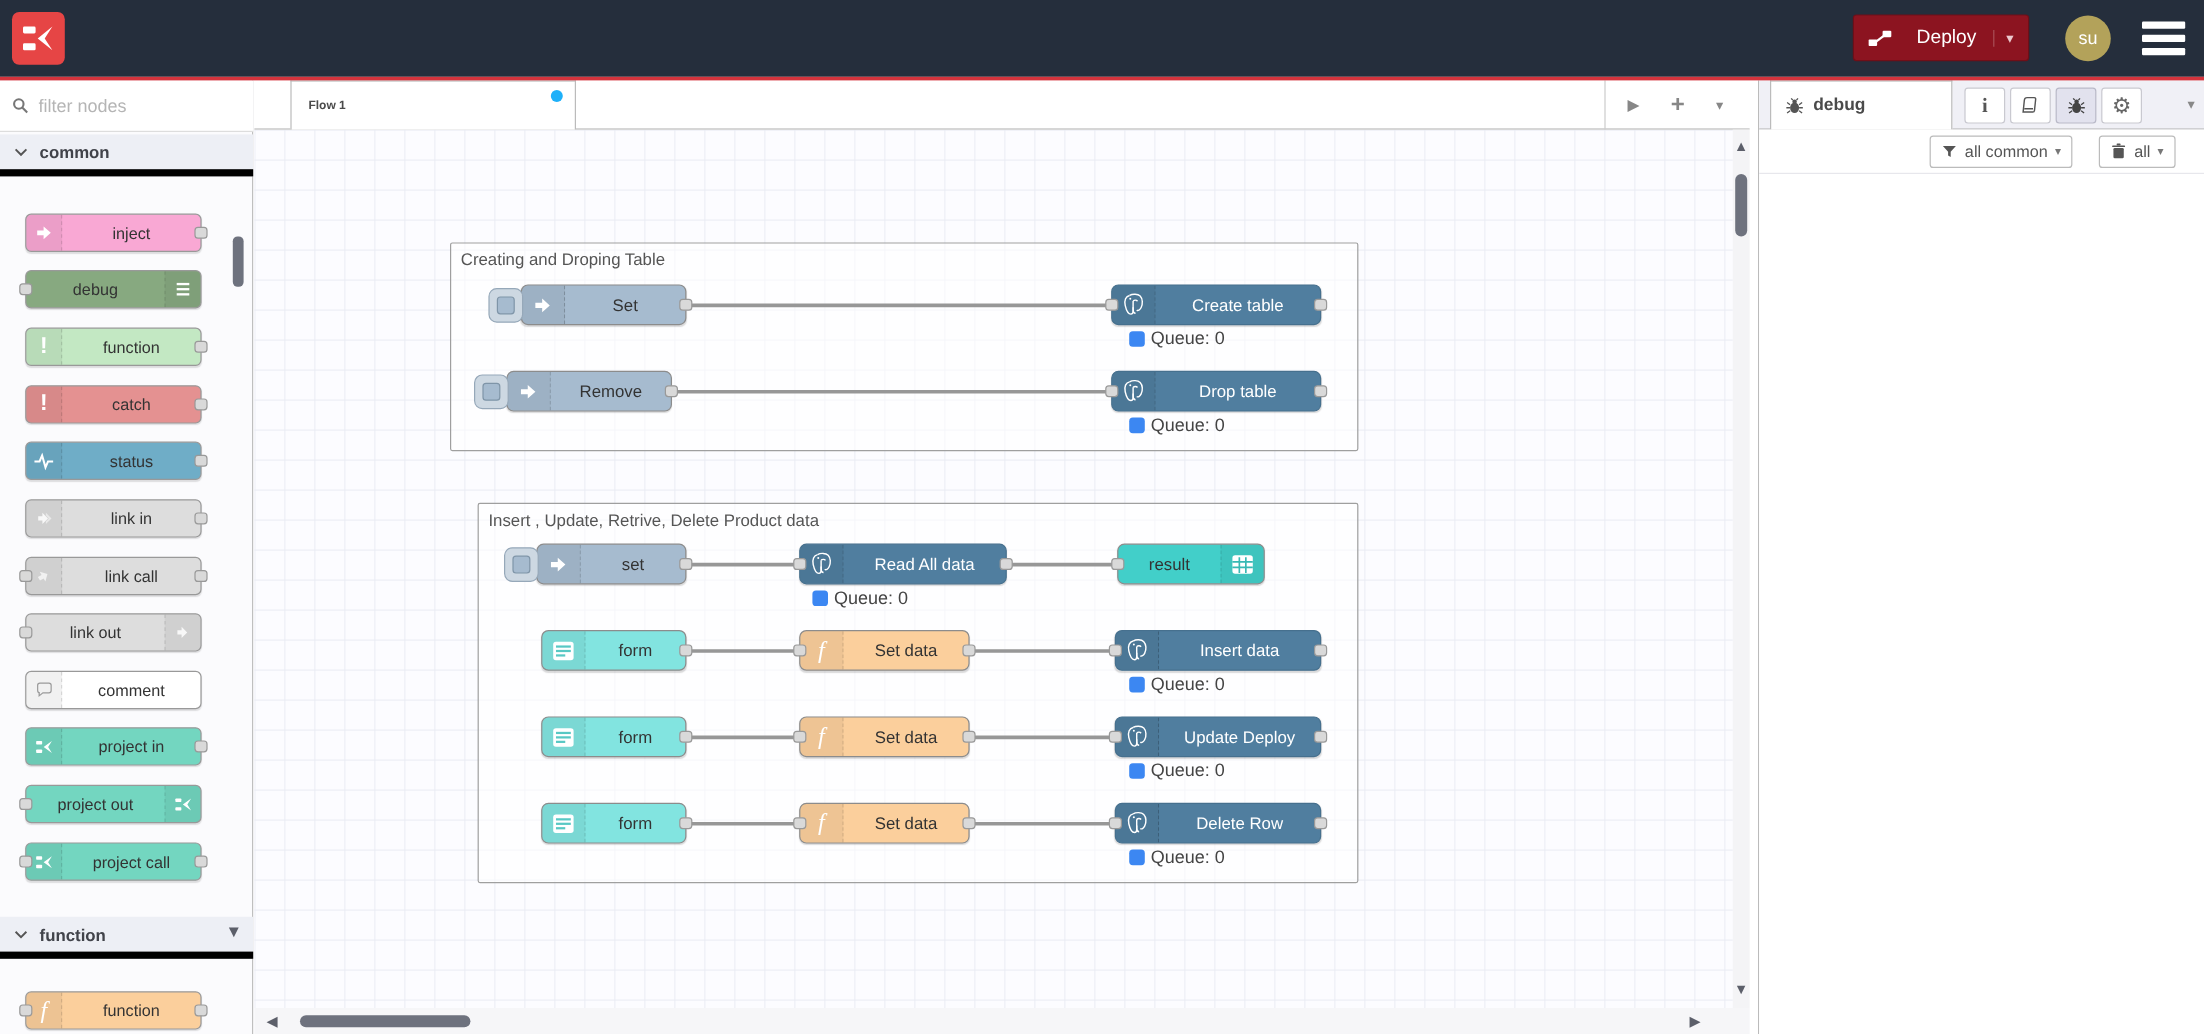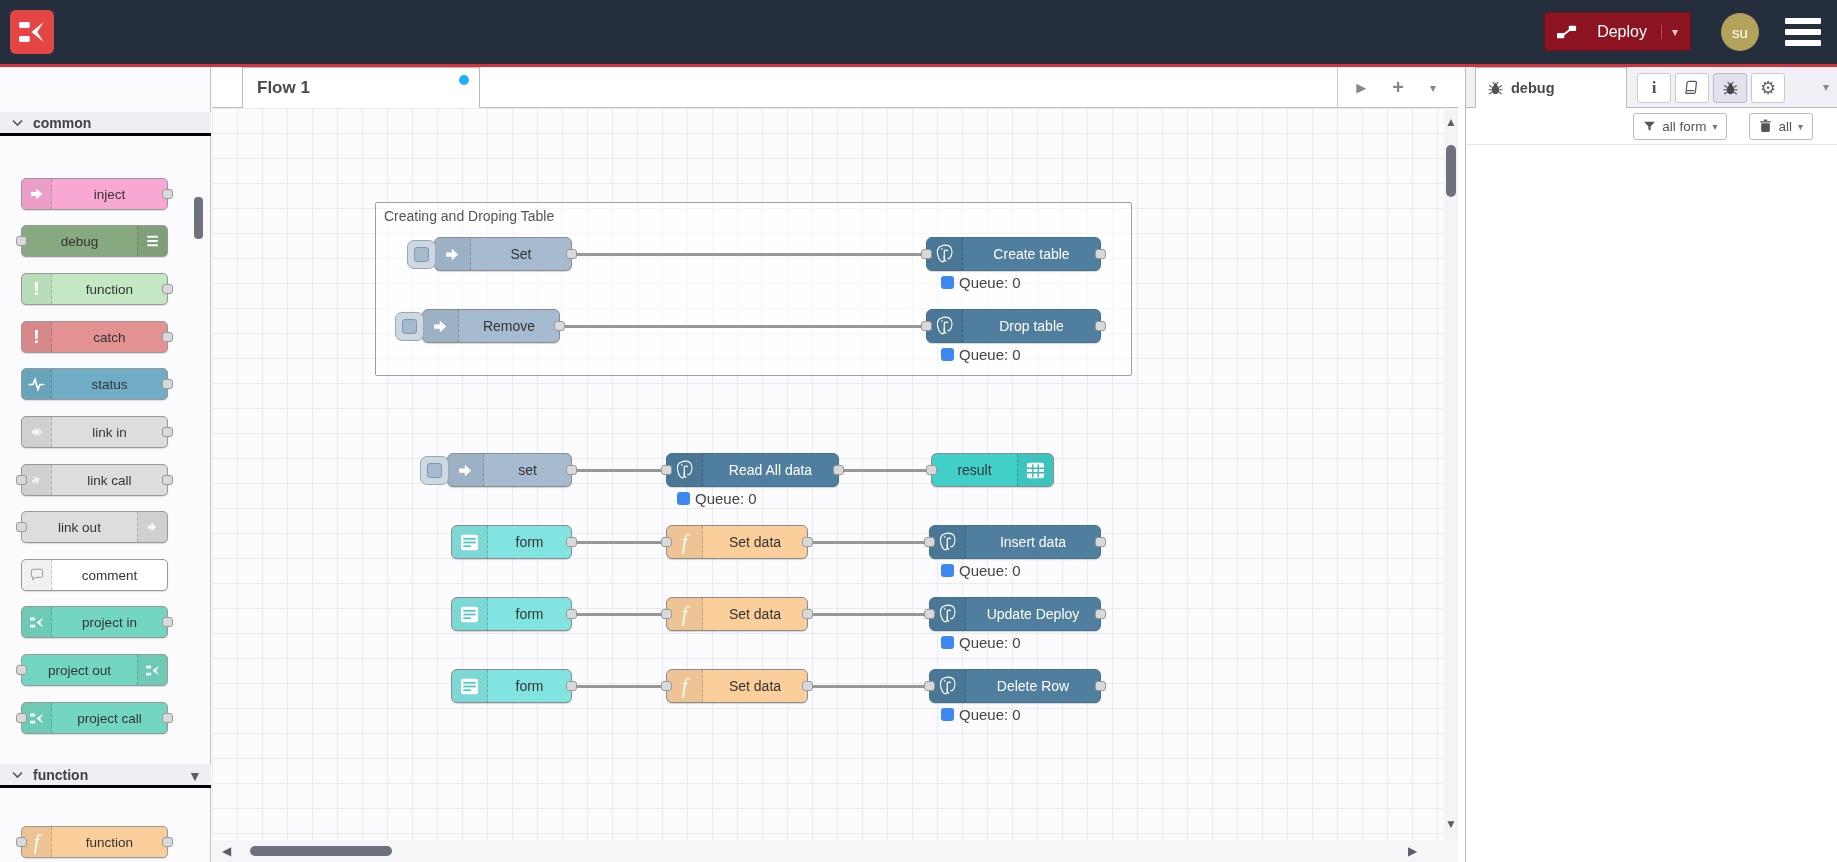--- a/index.html
+++ b/index.html
@@ -15,34 +15,34 @@
   #avatar { position:absolute; right:78px; top:13px; width:38px; height:38px; border-radius:50%; background:#b3a25a; color:#fff; font-size:15px; display:flex; align-items:center; justify-content:center; }
   #hamburger { position:absolute; right:16px; top:18px; width:36px; height:28px; display:flex; flex-direction:column; justify-content:space-between; cursor:pointer; }
   #hamburger span { display:block; height:6px; background:#fff; border-radius:1px; }
   #red-line { position:absolute; left:0; top:64px; width:1837px; height:3px; background:#d5333c; z-index:31; }
 
   
   #palette { position:absolute; left:0; top:67px; width:211px; height:795px; background:#fbfbfd; border-right:1px solid #bfbfbf; z-index:10; }
   #palette-search { position:absolute; left:0; top:0; width:211px; height:43px; background:#fff; border-bottom:1px solid #ddd; display:flex; align-items:center; padding:0 10px; }
   #palette-search input { border:none; outline:none; font-size:15px; color:#555; width:160px; margin-left:8px; font-family:"Liberation Sans",sans-serif; background:transparent; }
   #palette-search input::placeholder { color:#b5b5b5; }
-  .pal-cat { position:absolute; left:0; width:211px; height:24px; background:#edeff5; border-bottom:3px solid #000000; display:flex; align-items:center; padding-left:12px; cursor:pointer; }
+  .pal-cat { position:absolute; left:0; width:211px; height:35px; background:#edeff5; border-bottom:6px solid #000000; display:flex; align-items:center; padding-left:12px; cursor:pointer; }
   .pal-cat .cat-label { font-size:14px; font-weight:bold; color:#41434a; margin-left:10px; }
   .pal-node { position:absolute; left:21px; width:147px; height:32px; border:1px solid #999; border-radius:5px; display:flex; align-items:stretch; box-shadow:0 1px 1px rgba(0,0,0,.12); cursor:grab; }
   .pal-node .plabel { flex:1; display:flex; align-items:center; justify-content:center; font-size:13.5px; color:#333; }
   .pzone { width:30px; display:flex; align-items:center; justify-content:center; background:rgba(0,0,0,.055); }
   .pzone.zl { border-right:1px dashed rgba(0,0,0,.18); border-radius:4px 0 0 4px; }
   .pzone.zr { border-left:1px dashed rgba(0,0,0,.18); border-radius:0 4px 4px 0; }
   .excl { color:#fff; font-weight:bold; font-size:19px; }
   .fx { color:#fff; font-family:"Liberation Serif", serif; font-style:italic; font-size:20px; }
 
   
   #tabbar { position:absolute; left:212px; top:67px; width:1246px; height:41px; background:#fff; border-bottom:1px solid #bbb; z-index:10; }
   #flow-tab { position:absolute; left:30px; top:0; width:238px; height:41px; background:#fff; border:1px solid #bbb; border-bottom:none; display:flex; align-items:center; padding-left:14px; cursor:pointer; }
-  #flow-tab .tlabel { font-size:17px; font-weight:bold; color:#4a4a4a; }
+  #flow-tab .tlabel { font-size:10px; font-weight:bold; color:#4a4a4a; }
   #flow-tab .dot { position:absolute; right:10px; top:7px; width:10px; height:10px; border-radius:50%; background:#1eb0f9; }
   #tab-controls { position:absolute; right:0; top:0; height:41px; display:flex; align-items:center; border-left:1px solid #ccc; padding:0 22px 0 18px; gap:26px; }
   #tab-controls span { color:#878787; cursor:pointer; }
 
   
   #canvas { position:absolute; left:212px; top:108px; width:1232px; height:732px; overflow:hidden;
     background-color:#fcfcff;
     background-image:linear-gradient(#e9ebf3 1px, transparent 1px), linear-gradient(90deg,#e9ebf3 1px, transparent 1px);
     background-size:25px 25px; }
   .group { position:absolute; border:1px solid #9f9f9f; background:rgba(255,255,255,.55); border-radius:2px; }
@@ -125,20 +125,27 @@
     </div>
   <div id="hamburger">
       <span></span>
       <span></span>
       <span></span>
     </div>
 </div>
 <div id="red-line"></div>
 
 <div id="palette">
+  <div id="palette-search">
+    <svg width="14" height="14" viewBox="0 0 16 16" fill="none" stroke="#777" stroke-width="2">
+        <circle cx="6.5" cy="6.5" r="4.5"></circle>
+        <path d="M10 10 L14.5 14.5"></path>
+      </svg>
+    <input type="text" placeholder="filter nodes" style="">
+  </div>
 
   <div class="pal-cat" style="top:45px">
     <svg width="11" height="8" viewBox="0 0 11 8" fill="none" stroke="#555" stroke-width="1.6">
         <polyline points="1,1.5 5.5,6 10,1.5"></polyline>
       </svg>
     <span class="cat-label">common</span>
   </div>
 
   <div class="pal-node" style="top:111px;background:#f9a8d4">
     <span class="pzone zl">
@@ -297,20 +304,23 @@
     <span style="font-size:12px">▾</span>
   </div>
 </div>
 
 <div id="canvas">
 
   <div class="group" style="left:163px;top:94px;width:757px;height:174px">
     <span class="gtitle">Creating and Droping Table</span>
   </div>
 
+  <div class="group" style="left:186px;top:311px;width:734px;height:317px">
+    <span class="gtitle">Insert , Update, Retrive, Delete Product data</span>
+  </div>
 
   <div class="wire" style="left:360px;top:145px;width:354px"></div>
   <div class="wire" style="left:348px;top:217px;width:366px"></div>
   <div class="wire" style="left:360px;top:361px;width:94px"></div>
   <div class="wire" style="left:627px;top:361px;width:92px"></div>
   <div class="wire" style="left:360px;top:433px;width:94px"></div>
   <div class="wire" style="left:596px;top:433px;width:121px"></div>
   <div class="wire" style="left:360px;top:505px;width:94px"></div>
   <div class="wire" style="left:596px;top:505px;width:121px"></div>
   <div class="wire" style="left:360px;top:577px;width:94px"></div>
@@ -600,21 +610,21 @@
     <div class="side-btn" style="right:52px">
         <span class="gear-glyph">⚙</span>
       </div>
     <span id="side-caret">▾</span>
   </div>
   <div id="side-toolbar">
     <div class="tool-btn">
       <svg width="13" height="13" viewBox="0 0 24 24" fill="#555">
           <path d="M2 3h20l-8 9v8l-4-2.5V12z"></path>
         </svg>
-      <span>all form</span>
+      <span>all common</span>
       <span class="caret">▾</span>
     </div>
     <div class="tool-btn">
       <svg width="13" height="14" viewBox="0 0 24 26" fill="#555">
           <rect x="4" y="8" width="16" height="16" rx="2"></rect>
           <rect x="2" y="4" width="20" height="2.6" rx="1"></rect>
           <rect x="9" y="1" width="6" height="3" rx="1"></rect>
         </svg>
       <span>all</span>
       <span class="caret">▾</span>

